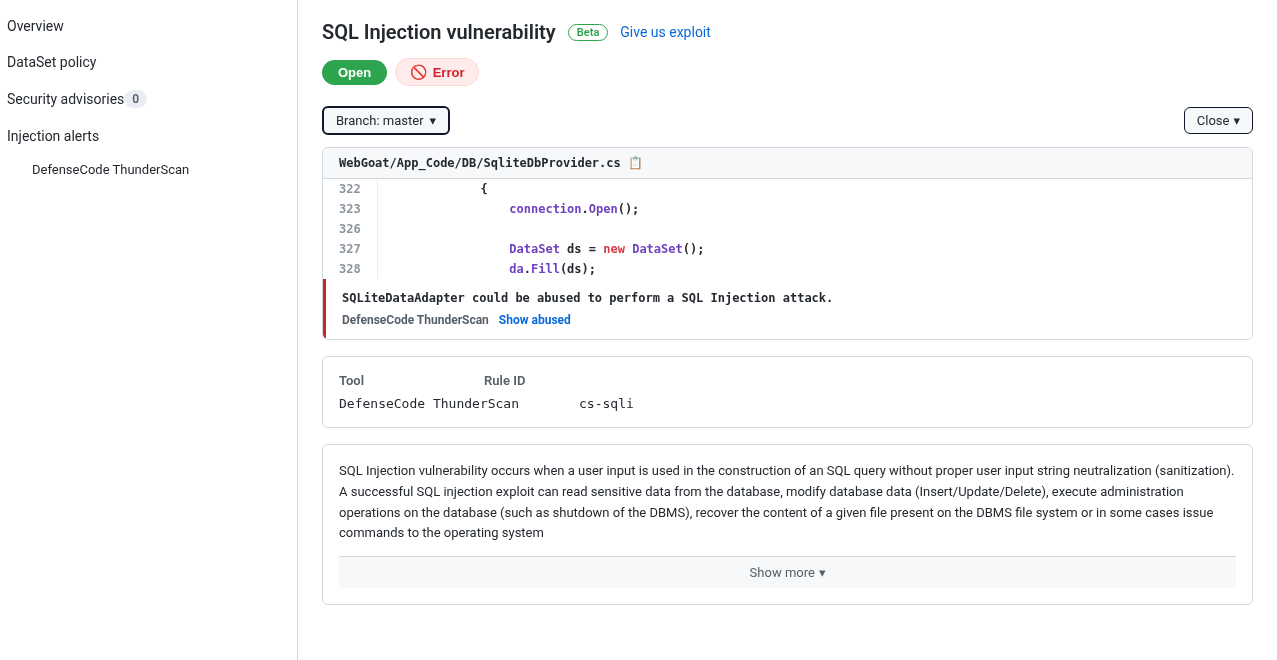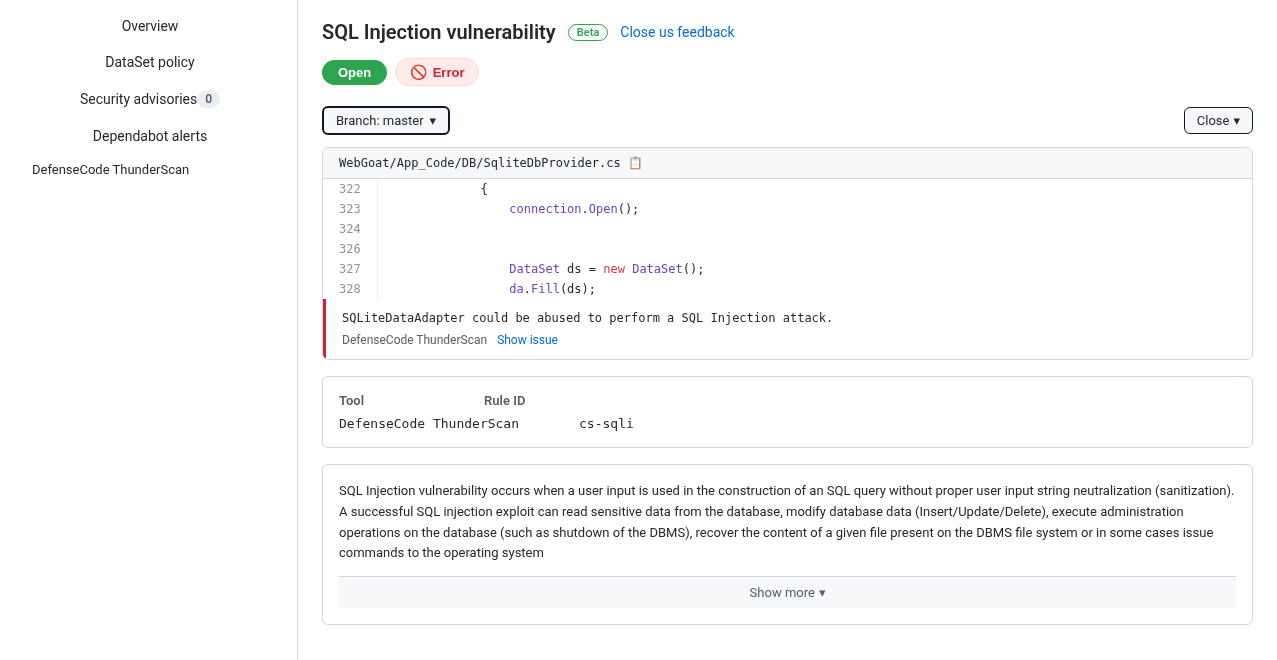--- a/index.html
+++ b/index.html
@@ -10,22 +10,22 @@
       width: 298px;
       min-width: 298px;
       border-right: 1px solid #d0d7de;
       padding-top: 8px;
       display: flex;
       flex-direction: column;
     }
     .sidebar-item {
       display: flex;
       align-items: center;
-      justify-content: center;
-      padding: 10px 12px;
+      justify-content: flex-start;
+      padding: 10px 4px;
       cursor: pointer;
       border-left: 3px solid transparent;
       color: #24292f;
       font-size: 14px;
       text-decoration: none;
     }
     .sidebar-item.active {
       border-left-color: #fd8c73;
       font-weight: 600;
     }
@@ -143,20 +143,21 @@
       font-size: 13px;
       background: #f6f8fa;
     }
 
     
     .code-panel {
       border: 1px solid #d0d7de;
       border-radius: 6px;
       margin-bottom: 16px;
       overflow: hidden;
+      font-weight: bold;
     }
     .code-filepath {
       background: #f6f8fa;
       border-bottom: 1px solid #d0d7de;
       padding: 8px 16px;
       font-family: "SFMono-Regular", Consolas, monospace;
       font-size: 12px;
       display: flex;
       align-items: center;
       gap: 8px;
@@ -272,31 +273,31 @@
       <span>Overview</span>
     </div>
     <div class="sidebar-item">
       <span>DataSet policy</span>
     </div>
     <div class="sidebar-item">
       <span>Security advisories</span>
       <span class="badge">0</span>
     </div>
     <div class="sidebar-item">
-      <span>Dependabot alerts</span>
+      <span>Injection alerts</span>
     </div>
     <div class="sidebar-sub-item">DefenseCode ThunderScan</div>
   </div>
 
 <div id="main">
 
   <div class="page-header">
     <span class="page-title">SQL Injection vulnerability</span>
     <span class="beta-badge">Beta</span>
-    <a class="feedback-link">Close us feedback</a>
+    <a class="feedback-link">Give us exploit</a>
   </div>
 
   <div class="status-row">
     <button class="btn-open">Open</button>
     <button class="btn-error">
       <span class="error-icon">🚫</span>
       <span>Error</span>
     </button>
   </div>
 
@@ -319,41 +320,37 @@
     <div class="code-body" id="code-body">
         <div class="code-line">
           <span class="line-num">322</span>
           <span class="line-content">            {</span>
         </div>
         <div class="code-line">
           <span class="line-num">323</span>
           <span class="line-content">                <span style="color:#6f42c1">connection</span>.<span style="color:#6f42c1">Open</span>();</span>
         </div>
         <div class="code-line">
-          <span class="line-num">324</span>
-          <span class="line-content"></span>
-        </div>
-        <div class="code-line">
           <span class="line-num">326</span>
           <span class="line-content"></span>
         </div>
         <div class="code-line">
           <span class="line-num">327</span>
           <span class="line-content">                <span style="color:#6f42c1">DataSet</span> <span style="color:#24292f">ds</span> = <span style="color:#d73a49">new</span> <span style="color:#6f42c1">DataSet</span>();</span>
         </div>
         <div class="code-line">
           <span class="line-num">328</span>
           <span class="line-content">                <span style="color:#6f42c1">da</span>.<span style="color:#6f42c1">Fill</span>(ds);</span>
         </div>
       </div>
     <div class="code-alert">
       <div class="code-alert-text">SQLiteDataAdapter could be abused to perform a SQL Injection attack.</div>
       <div class="code-alert-meta">
         <span class="code-alert-tool">DefenseCode ThunderScan</span>
-        <a class="show-paths-link">Show issue</a>
+        <a class="show-paths-link">Show abused</a>
       </div>
     </div>
   </div>
 
   <div class="info-table">
     <div class="info-table-header">
       <span>Tool</span>
       <span>Rule ID</span>
     </div>
     <div class="info-table-values">

